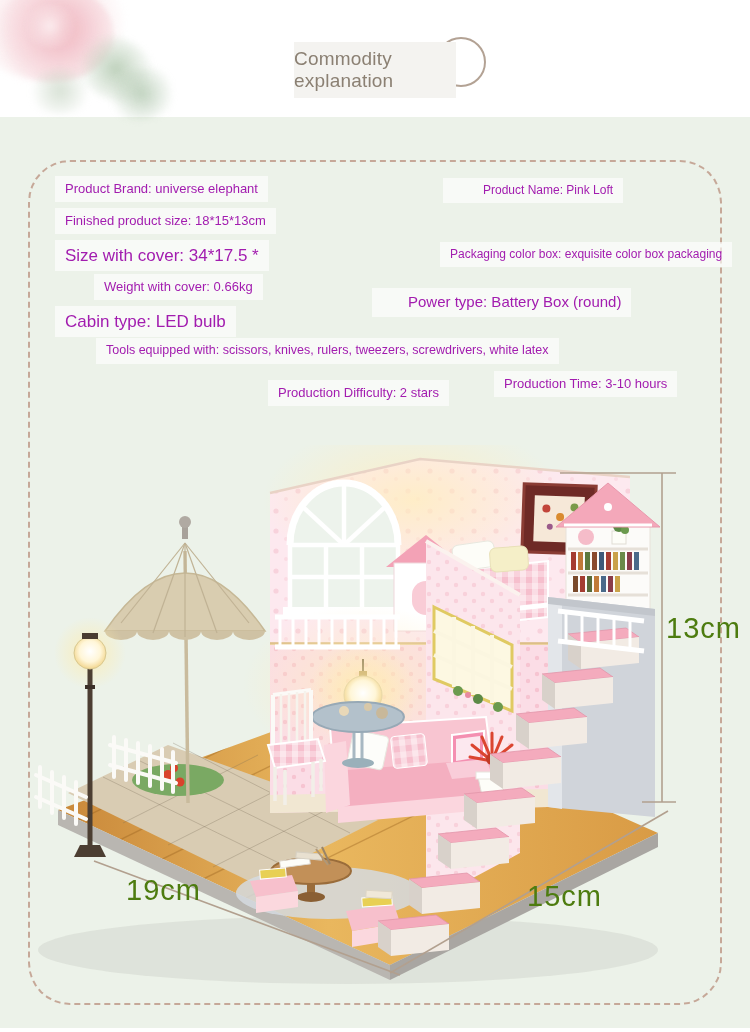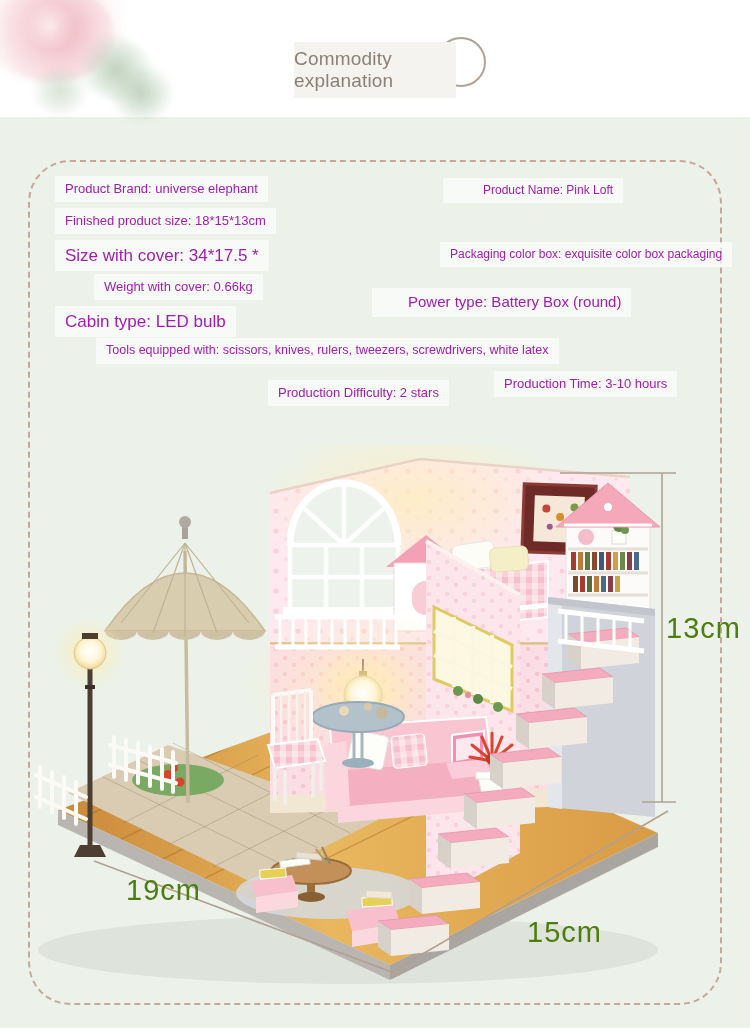--- a/index.html
+++ b/index.html
@@ -39,21 +39,21 @@
   #sp-power{left:372px;top:288px;font-size:15px;padding-left:36px;}
   #sp-cabin{left:55px;top:369px;font-size:16px;}
   #sp-difficulty{left:268px;top:372px;font-size:13px;margin-top:8px;}
   #sp-time{left:478px;top:371px;font-size:13px;margin-left:16px;}
 
   
   #photo{position:absolute;left:28px;top:445px;width:648px;height:540px;}
   .dim-label{position:absolute;color:#4d7c0f;font-size:29px;letter-spacing:1px;}
   #dim-h{left:666px;top:612px;}
   #dim-d{left:126px;top:874px;}
-  #dim-w{left:527px;top:916px;}
+  #dim-w{left:527px;top:880px;}
 </style>
 </head>
 <body>
 
 <div id="page">
   <div id="mint"></div>
 
   <div id="rose">
     <div class="blob petal2"></div>
     <div class="blob petal1"></div>

